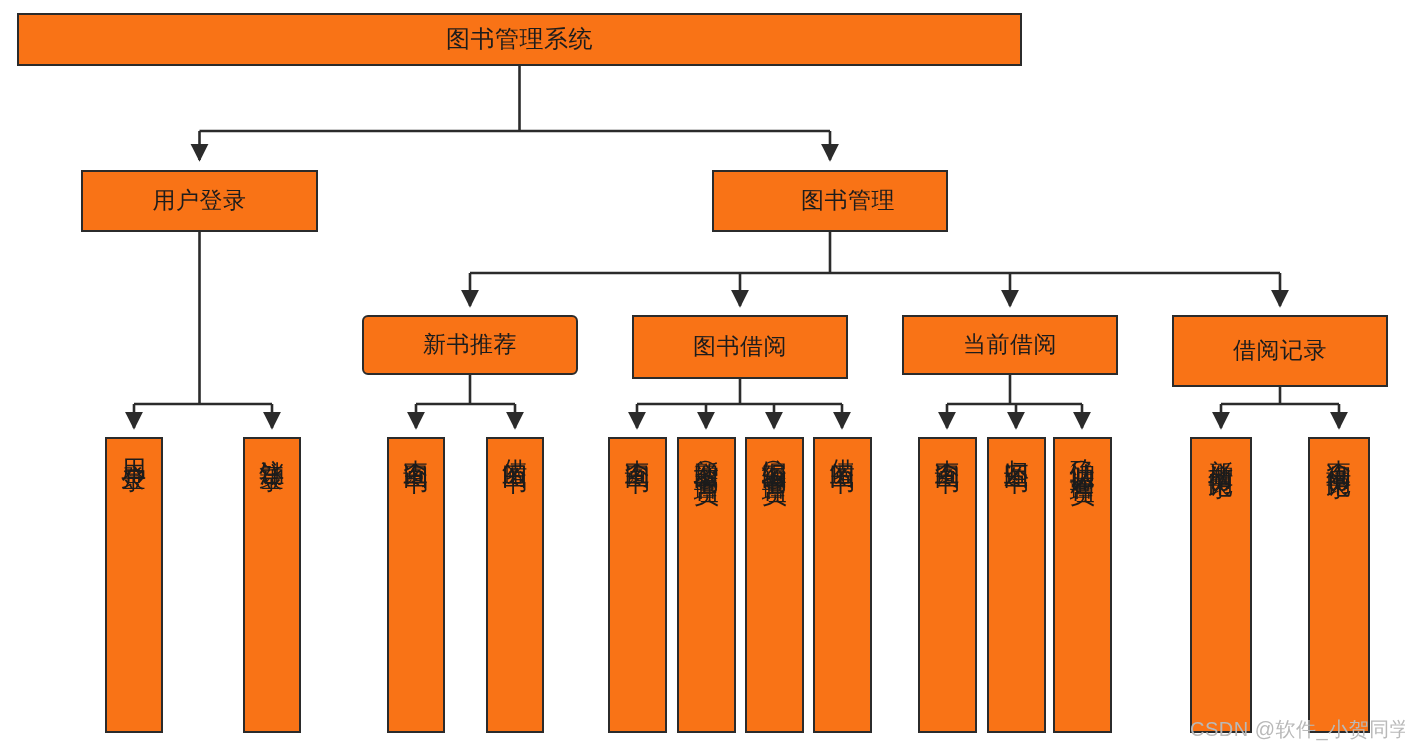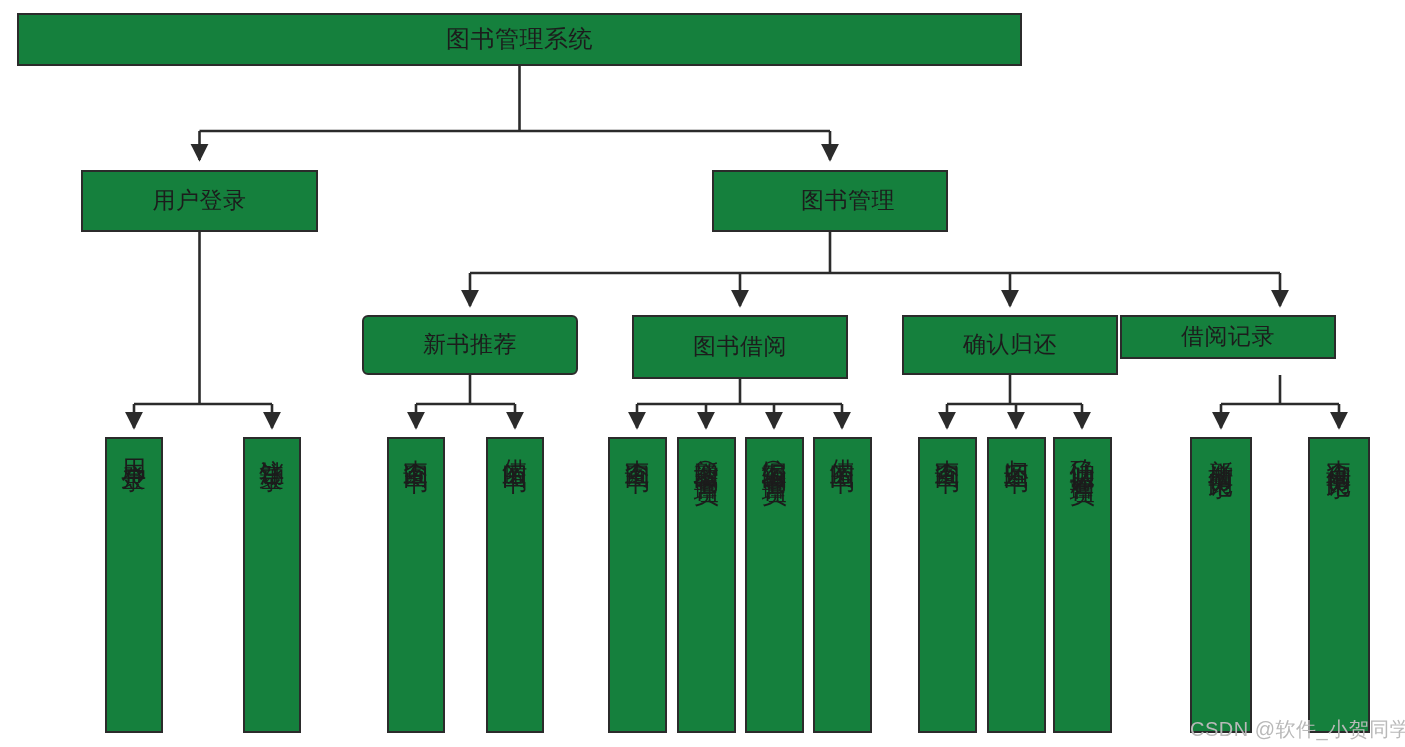--- a/index.html
+++ b/index.html
@@ -22,21 +22,21 @@
     left: 0;
     top: 0;
     width: 1405px;
     height: 747px;
     pointer-events: none;
   }
   .node {
     position: absolute;
     box-sizing: border-box;
     border: 2.2px solid #2b2b2b;
-    background: #15803d;
+    background: #f97316;
     display: flex;
     align-items: center;
     justify-content: center;
     color: #1c1c1c;
   }
   .node .label {
     display: block;
     text-align: center;
     line-height: 1.18;
     letter-spacing: 0.5px;
@@ -138,23 +138,23 @@
     <span class="label">图书管理</span>
   </div>
 
   <div class="node h" id="l3-0" style="left: 362px; top: 315px; width: 216px; height: 60px; border-radius: 6px;">
     <span class="label">新书推荐</span>
   </div>
   <div class="node h" id="l3-1" style="left: 632px; top: 315px; width: 216px; height: 64px;">
     <span class="label">图书借阅</span>
   </div>
   <div class="node h" id="l3-2" style="left: 902px; top: 315px; width: 216px; height: 60px;">
-    <span class="label">确认归还</span>
+    <span class="label">当前借阅</span>
   </div>
-  <div class="node h" id="l3-3" style="left: 1120px; top: 315px; width: 216px; height: 44px; align-items: center;">
+  <div class="node h" id="l3-3" style="left: 1172px; top: 315px; width: 216px; height: 72px; align-items: center;">
     <span class="label">借阅记录</span>
   </div>
 
   <div class="node v" id="lf-0" style="left: 105px; top: 437px; width: 58px; height: 296px;">
     <span class="label">用户登录</span>
   </div>
   <div class="node v" id="lf-1" style="left: 243px; top: 437px; width: 58px; height: 296px;">
     <span class="label">注销登录</span>
   </div>
   <div class="node v" id="lf-2" style="left: 387px; top: 437px; width: 58px; height: 296px;">

